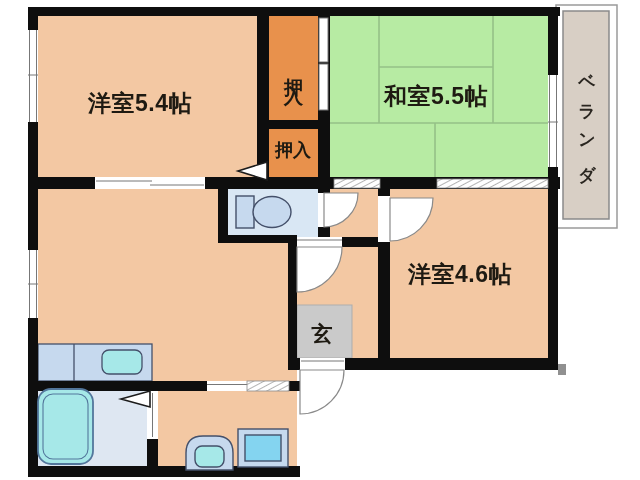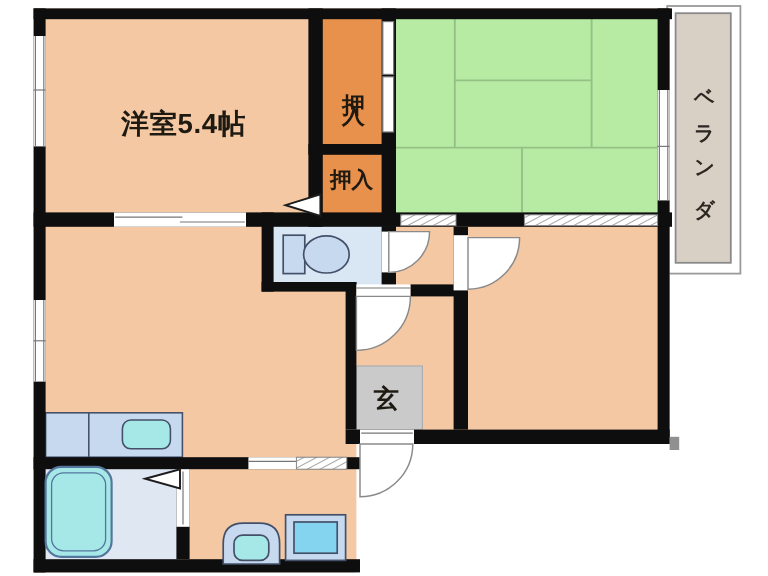--- a/index.html
+++ b/index.html
@@ -151,18 +151,20 @@
   <g stroke="#44506a" stroke-width="1.4">
     <path d="M186,470 L186,453 Q186,436 203,436 L216,436 Q233,436 233,453 L233,470 Z" fill="#C6D9EE"></path>
     <rect x="195" y="446" width="29" height="21" rx="7" fill="#A6E8E8"></rect>
   </g>
   <g stroke="#44506a" stroke-width="1.4">
     <rect x="238" y="429" width="50" height="38" fill="#C6D9EE"></rect>
     <rect x="245" y="435" width="36" height="26" fill="#84D4F0"></rect>
   </g>
 </svg>
 
-  <div class="lbl room" style="left:153px;top:103px;text-align:center;">洋室5.4帖</div>
+  <div class="lbl room" style="left:140px;top:103px;text-align:center;">洋室5.4帖</div>
   <div class="lbl closet-v vtext" style="left:294px;top:70px;">押入</div>
   <div class="lbl small" style="left:293px;top:150px;">押入</div>
+  <div class="lbl room" style="left:436px;top:96px;">和室5.5帖</div>
   <div class="lbl veranda vtext" style="left:587px;top:122px;">ベランダ</div>
   <div class="lbl genkan" style="left:322px;top:333px;">玄</div>
+  <div class="lbl room" style="left:460px;top:274px;">洋室4.6帖</div>
 </div>
 
 </body></html>

